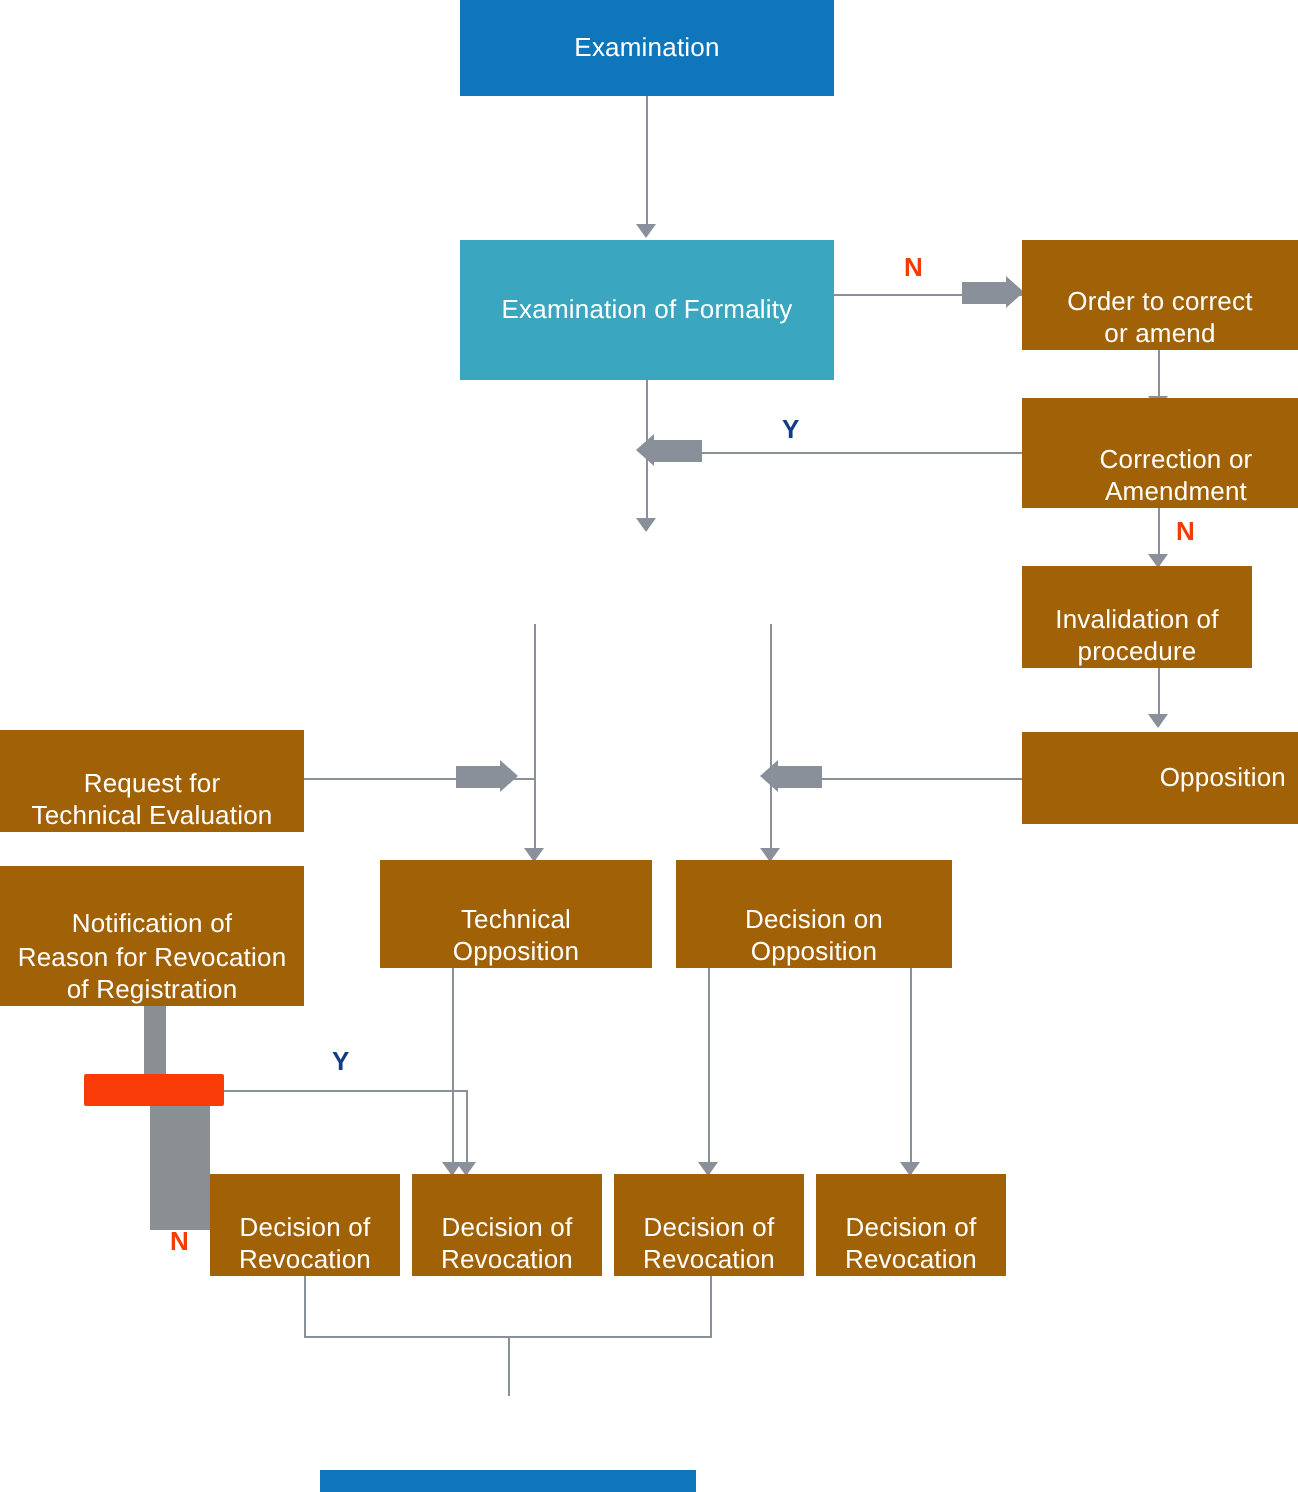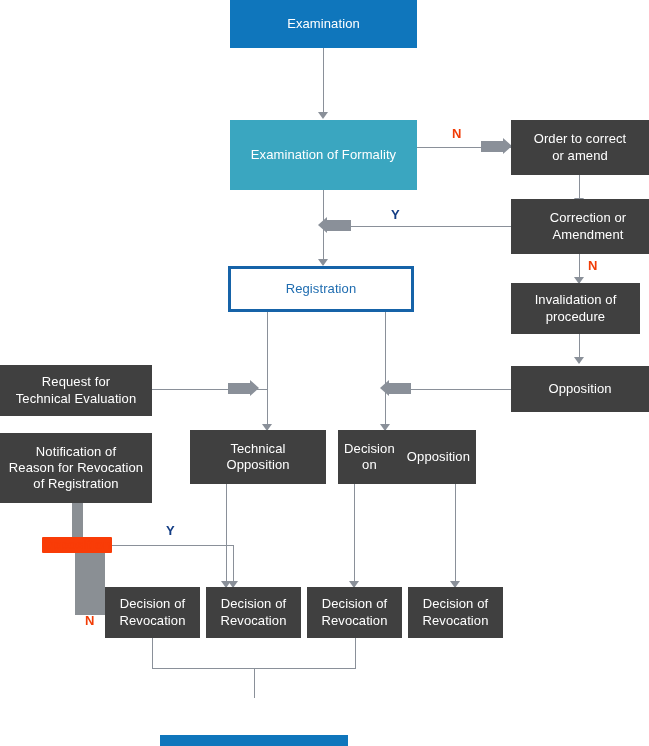--- a/index.html
+++ b/index.html
@@ -5,21 +5,21 @@
   html,body{margin:0;padding:0;background:#ffffff;}
   body{font-family:"Liberation Sans", sans-serif;}
   #canvas{position:relative;width:649px;height:746px;background:#ffffff;overflow:hidden;}
 
   .node{position:absolute;display:flex;align-items:center;justify-content:center;text-align:center;
         box-sizing:border-box;line-height:1.25;color:#ffffff;font-size:13px;letter-spacing:.1px;}
   .node span{display:block;padding:0 6px;}
 
   .n-blue{background:#0f76bc;}
   .n-teal{background:#3aa6c0;}
-  .n-slate{background:#404040;}
+  .n-slate{background:#a16207;justify-content:flex-end;}
   .n-outline{background:#ffffff;border:3px solid #1663a8;color:#1e6cb0;}
 
   
   .ln{position:absolute;background:#8a9099;}
   .lnv{width:1px;}
   .lnh{height:1px;}
 
   
   .ah-d{position:absolute;width:0;height:0;border-left:5px solid transparent;border-right:5px solid transparent;
         border-top:7px solid #8a9099;}
@@ -110,28 +110,25 @@
   <div class="node n-slate" style="left:511px;top:120px;width:138px;height:55px;flex-direction:column;">
     <span>Order to correct</span>
     <span>or amend</span>
   </div>
 
   <div class="node n-slate" style="left:511px;top:199px;width:154px;height:55px;flex-direction:column;">
     <span>Correction or</span>
     <span>Amendment</span>
   </div>
 
-  <div class="node n-slate" style="left:511px;top:283px;width:129px;height:51px;flex-direction:column;">
+  <div class="node n-slate" style="left:511px;top:283px;width:115px;height:51px;flex-direction:column;">
     <span>Invalidation of</span>
     <span>procedure</span>
   </div>
 
-  <div class="node n-outline" style="left:228px;top:266px;width:186px;height:46px;">
-    <span>Registration</span>
-  </div>
 
   <div class="node n-slate" style="left:511px;top:366px;width:138px;height:46px;">
     <span>Opposition</span>
   </div>
 
   <div class="node n-slate" style="left:0px;top:365px;width:152px;height:51px;flex-direction:column;">
     <span>Request for</span>
     <span>Technical Evaluation</span>
   </div>
 
@@ -139,21 +136,21 @@
     <span>Notification of</span>
     <span>Reason for Revocation</span>
     <span>of Registration</span>
   </div>
 
   <div class="node n-slate" style="left:190px;top:430px;width:136px;height:54px;flex-direction:column;">
     <span>Technical</span>
     <span>Opposition</span>
   </div>
 
-  <div class="node n-slate" style="left:338px;top:430px;width:138px;height:54px;flex-direction:row;">
+  <div class="node n-slate" style="left:338px;top:430px;width:138px;height:54px;flex-direction:column;">
     <span>Decision on</span>
     <span>Opposition</span>
   </div>
 
   <div class="node n-slate" style="left:105px;top:587px;width:95px;height:51px;flex-direction:column;">
     <span>Decision of</span>
     <span>Revocation</span>
   </div>
 
   <div class="node n-slate" style="left:206px;top:587px;width:95px;height:51px;flex-direction:column;">

